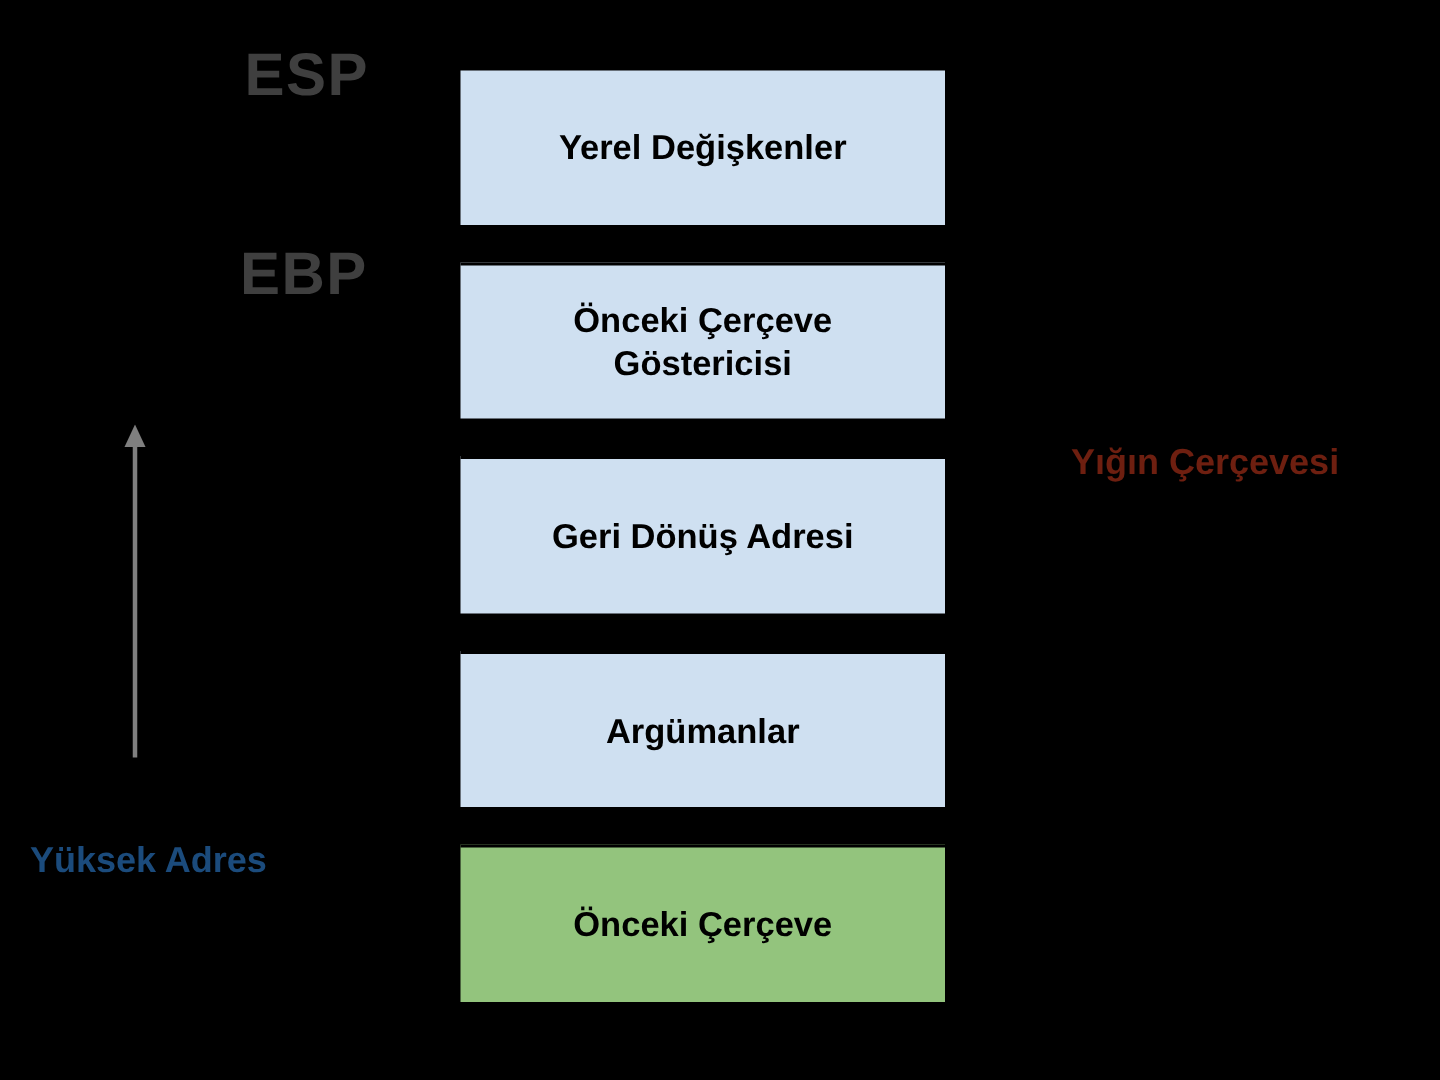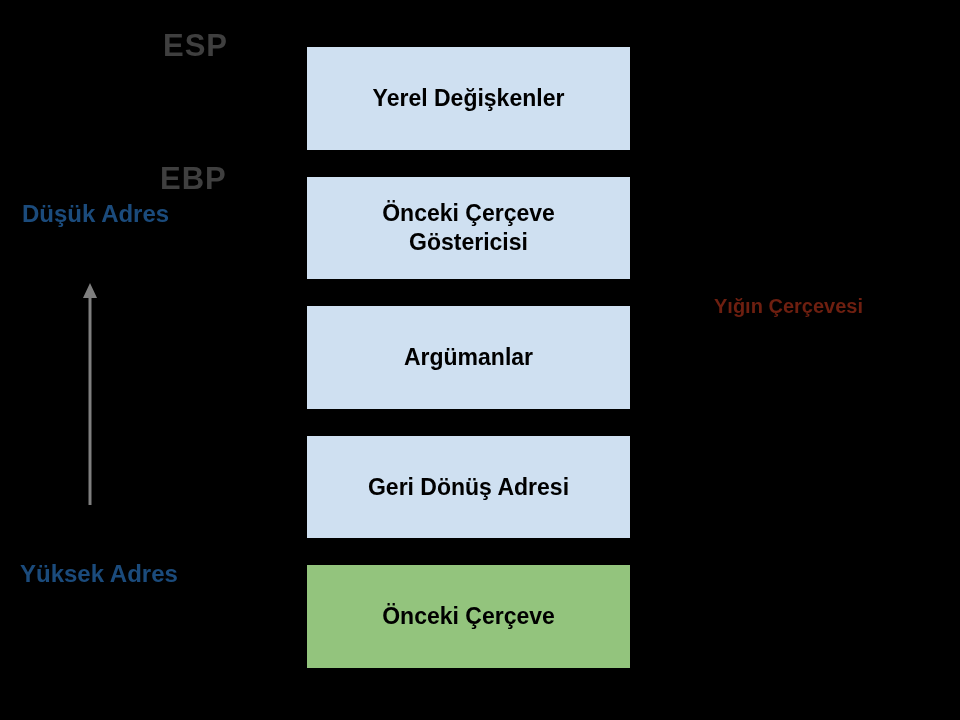--- a/index.html
+++ b/index.html
@@ -11,42 +11,42 @@
   #canvas {
     position: relative;
     width: 960px;
     height: 720px;
     background: #000000;
     overflow: hidden;
   }
   .reg-label {
     position: absolute;
     color: #3f3f3f;
-    font-size: 31px;
+    font-size: 40px;
     font-weight: bold;
     letter-spacing: 1px;
     white-space: nowrap;
   }
   #esp-label { left: 163px; top: 28px; }
   #ebp-label { left: 160px; top: 161px; }
   .addr-label {
     position: absolute;
     color: #1b4b7c;
     font-size: 24px;
     font-weight: bold;
     white-space: nowrap;
   }
   #low-addr  { left: 22px; top: 200px; }
   #high-addr { left: 20px; top: 560px; }
   #frame-label {
     position: absolute;
     left: 714px;
     top: 295px;
     color: #6e1f10;
-    font-size: 20px;
+    font-size: 24px;
     font-weight: bold;
     white-space: nowrap;
   }
   #arrow-svg {
     position: absolute;
     left: 78px;
     top: 283px;
   }
   #stack {
     position: absolute;
@@ -78,42 +78,41 @@
 </style>
 </head>
 <body>
 
 <div id="canvas">
 
   <div id="esp-label" class="reg-label">ESP</div>
 
   <div id="ebp-label" class="reg-label">EBP</div>
 
-  <div id="low-addr" class="addr-label">Düşük Adres</div>
 
   <div id="high-addr" class="addr-label">Yüksek Adres</div>
 
   <svg id="arrow-svg" width="24" height="225" viewBox="0 0 24 225">
     <polygon points="12,0 5,15 19,15" fill="#7f7f7f"></polygon>
     <line x1="12" y1="13" x2="12" y2="222" stroke-width="3" stroke="#7f7f7f"></line>
   </svg>
 
   <div id="stack">
     <div class="stack-row" style="background-color: rgb(207, 224, 241);">
       <span class="row-label">Yerel Değişkenler</span>
     </div>
     <div class="stack-row" style="background-color: rgb(207, 224, 241);">
       <span class="row-label">Önceki Çerçeve
 Göstericisi</span>
     </div>
     <div class="stack-row" style="background-color: rgb(207, 224, 241);">
-      <span class="row-label">Argümanlar</span>
+      <span class="row-label">Geri Dönüş Adresi</span>
     </div>
     <div class="stack-row" style="background-color: rgb(207, 224, 241);">
-      <span class="row-label">Geri Dönüş Adresi</span>
+      <span class="row-label">Argümanlar</span>
     </div>
     <div class="stack-row" style="background-color: rgb(147, 196, 125);">
       <span class="row-label">Önceki Çerçeve</span>
     </div>
   </div>
 
   <div id="frame-label">Yığın Çerçevesi</div>
 
 </div>
 

